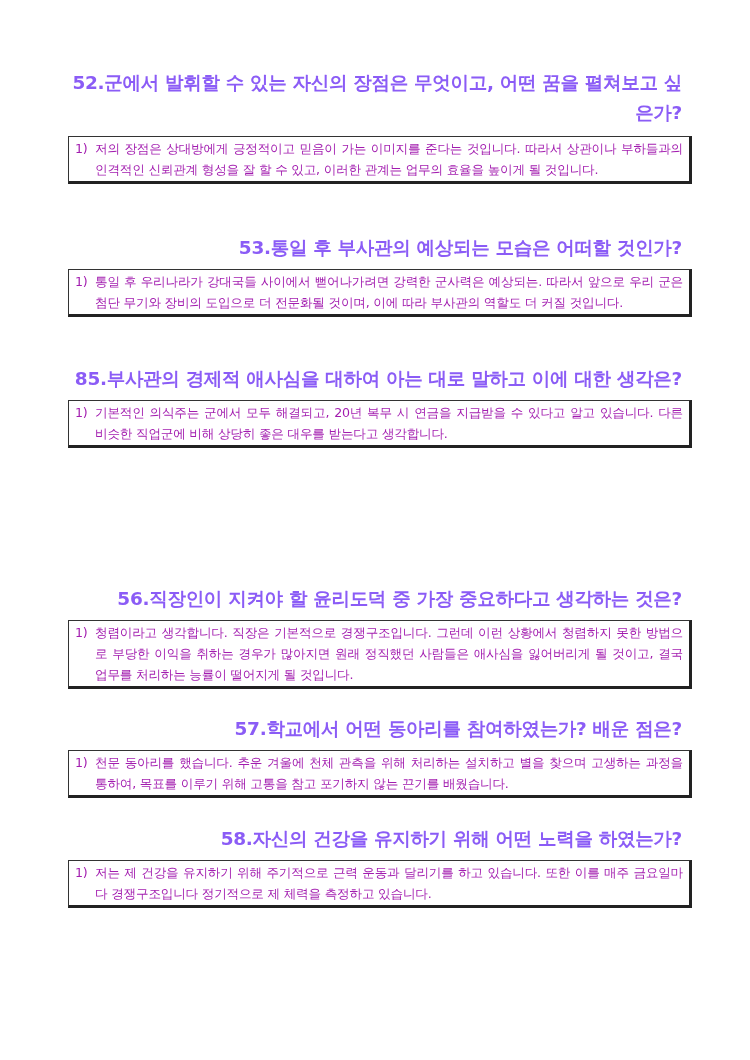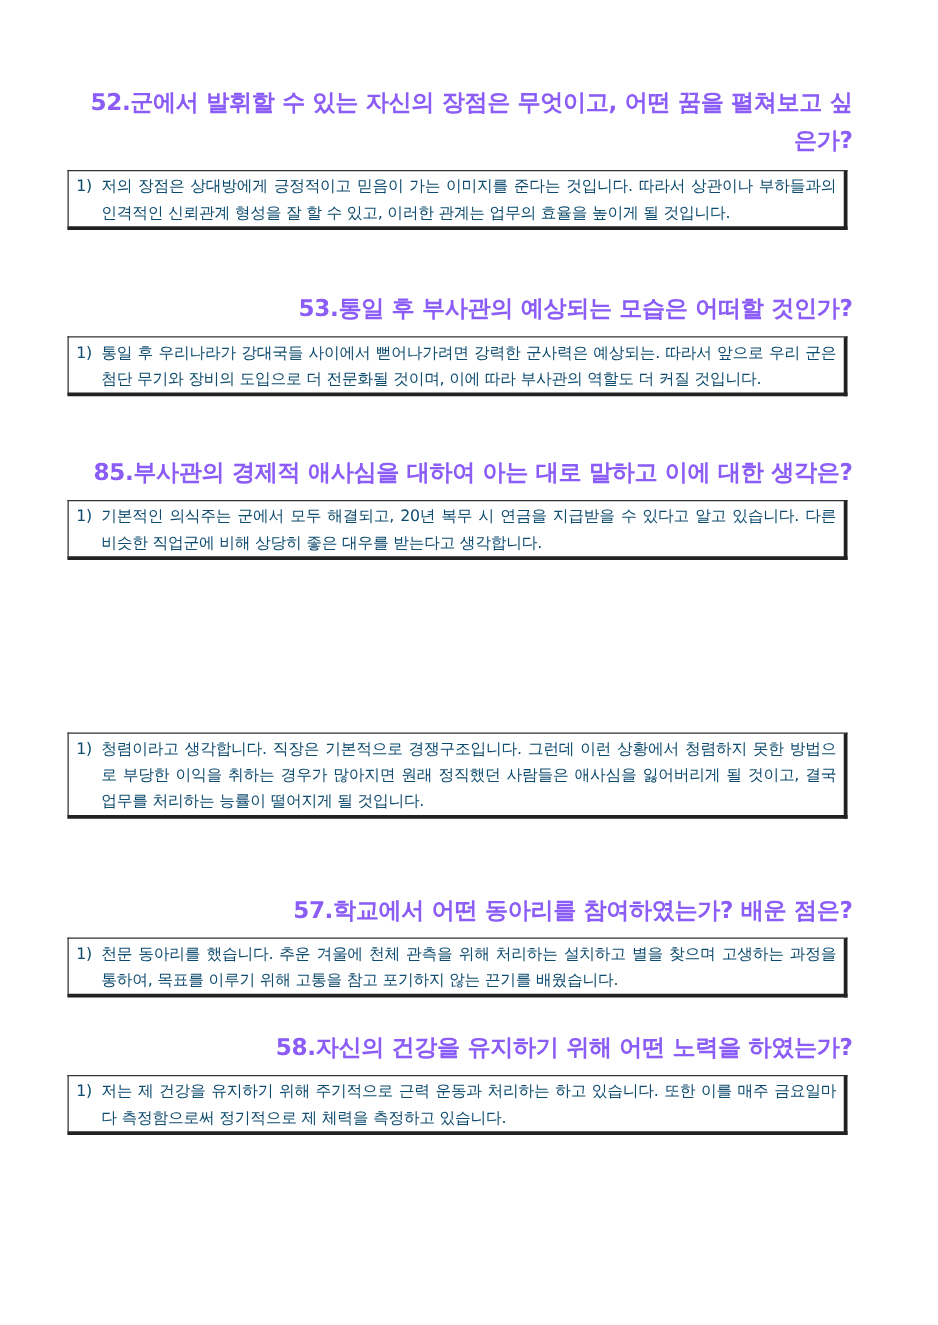--- a/index.html
+++ b/index.html
@@ -39,31 +39,31 @@
       white-space: normal;
       text-align: right;
     }
     .question .num {
       display: inline-block;
       width: 36px;
       text-indent: 0;
     }
     .answer-box {
       margin-top: 6px;
-      margin-left: 0;
+      margin-left: 14px;
       width: 624px;
       box-sizing: border-box;
       border: 1px solid #333333;
       border-right: 3px solid #222222;
       border-bottom: 3px solid #222222;
       padding: 1px 6px 1px 6px;
       font-size: 12.6px;
       line-height: 21px;
       letter-spacing: -0.2px;
-      color: #0c4a6e;
+      color: #a21caf;
       font-family: "DejaVu Sans", "Liberation Sans", sans-serif;
     }
     .answer-text {
       padding-left: 20px;
       text-indent: -20px;
       text-align: justify;
       text-align-last: left;
     }
     .answer-text .marker {
       display: inline-block;
@@ -92,32 +92,33 @@
 
   <section class="qa" style="top:360px;">
     <h2 class="question"><span class="num">85.</span><span>부사관의 경제적 애사심을 대하여 아는 대로 말하고 이에 대한 생각은?</span></h2>
     <div class="answer-box">
       <div class="answer-text"><span class="marker">1)</span><span>기본적인 의식주는 군에서 모두 해결되고, 20년 복무 시 연금을 지급받을 수 있다고 알고 있습니다. 다른 비슷한 직업군에 비해 상당히 좋은 대우를 받는다고 생각합니다.</span></div>
     </div>
   </section>
 
 
   <section class="qa" style="top:580px;">
+    <h2 class="question"><span class="num">56.</span><span>직장인이 지켜야 할 윤리도덕 중 가장 중요하다고 생각하는 것은?</span></h2>
     <div class="answer-box">
       <div class="answer-text"><span class="marker">1)</span><span>청렴이라고 생각합니다. 직장은 기본적으로 경쟁구조입니다. 그런데 이런 상황에서 청렴하지 못한 방법으로 부당한 이익을 취하는 경우가 많아지면 원래 정직했던 사람들은 애사심을 잃어버리게 될 것이고, 결국 업무를 처리하는 능률이 떨어지게 될 것입니다.</span></div>
     </div>
   </section>
 
   <section class="qa" style="top:710px;">
     <h2 class="question"><span class="num">57.</span><span>학교에서 어떤 동아리를 참여하였는가? 배운 점은?</span></h2>
     <div class="answer-box">
       <div class="answer-text"><span class="marker">1)</span><span>천문 동아리를 했습니다. 추운 겨울에 천체 관측을 위해 처리하는 설치하고 별을 찾으며 고생하는 과정을 통하여, 목표를 이루기 위해 고통을 참고 포기하지 않는 끈기를 배웠습니다.</span></div>
     </div>
   </section>
 
   <section class="qa" style="top:820px;">
     <h2 class="question"><span class="num">58.</span><span>자신의 건강을 유지하기 위해 어떤 노력을 하였는가?</span></h2>
     <div class="answer-box">
-      <div class="answer-text"><span class="marker">1)</span><span>저는 제 건강을 유지하기 위해 주기적으로 근력 운동과 처리하는 하고 있습니다. 또한 이를 매주 금요일마다 측정함으로써 정기적으로 제 체력을 측정하고 있습니다.</span></div>
+      <div class="answer-text"><span class="marker">1)</span><span>저는 제 건강을 유지하기 위해 주기적으로 근력 운동과 달리기를 하고 있습니다. 또한 이를 매주 금요일마다 경쟁구조입니다 정기적으로 제 체력을 측정하고 있습니다.</span></div>
     </div>
   </section>
 
 </div>
 
 </body></html>

